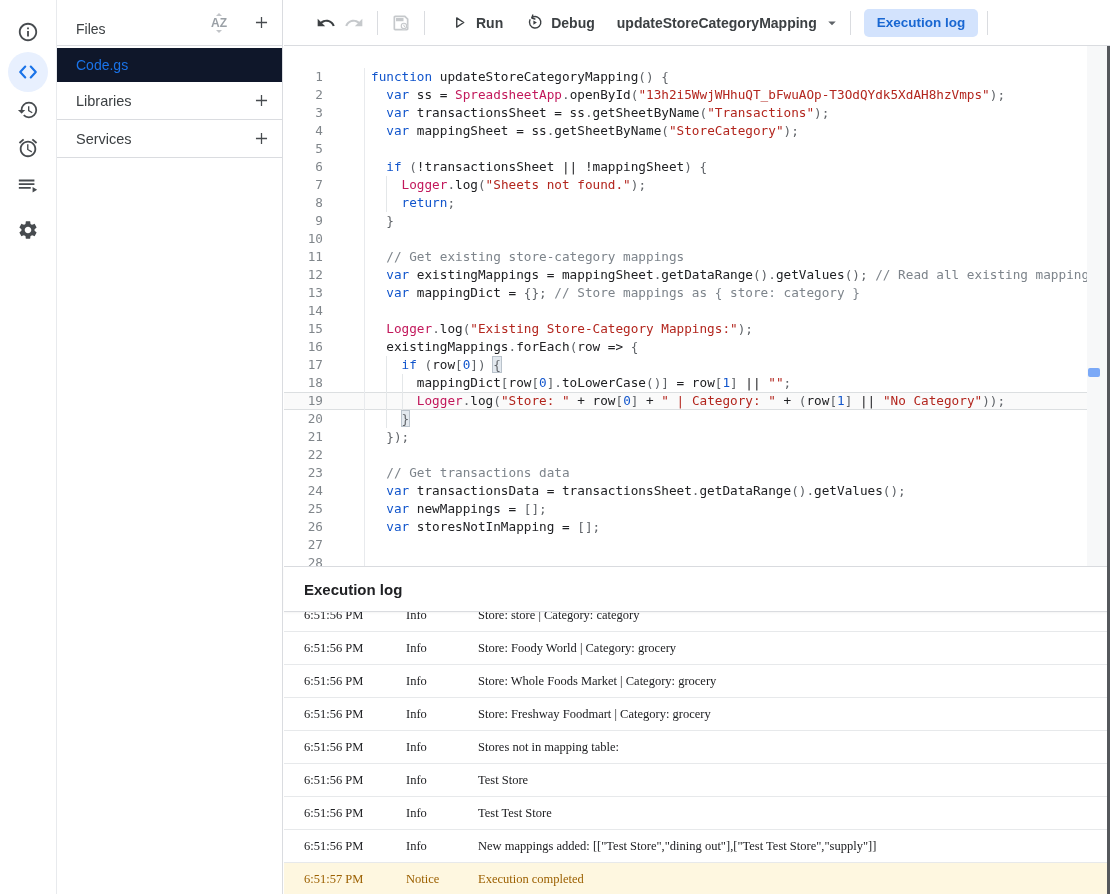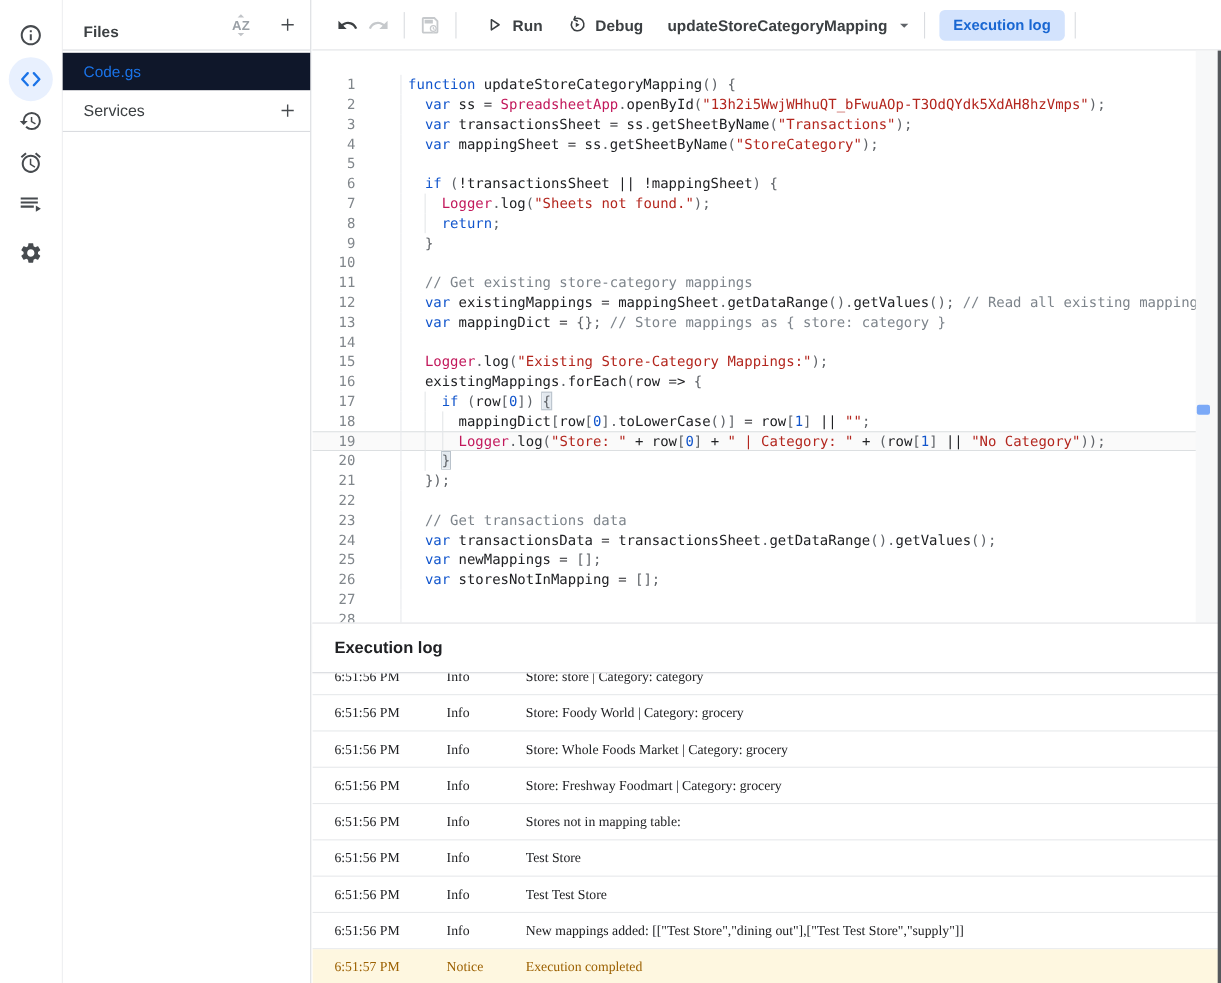--- a/index.html
+++ b/index.html
@@ -12,40 +12,40 @@
   .rail-btn{position:absolute;left:8px;width:40px;height:40px;border-radius:50%;
             display:flex;align-items:center;justify-content:center;cursor:pointer;}
   .rail-btn.sel{background:#e8f0fe;}
   .rail-btn svg{width:22px;height:22px;fill:#474b4f;}
   .rail-btn.sel svg{fill:none;stroke:#1a73e8;}
 
   
   .files{position:absolute;left:56px;top:0;width:227px;height:894px;background:#fff;
          border-left:1px solid #e8eaed;border-right:1px solid #dadce0;box-sizing:border-box;}
   .files-head{height:46px;border-bottom:1px solid #dadce0;display:flex;align-items:center;box-sizing:border-box;}
-  .files-title{margin-left:19px;font-size:14px;font-weight:bold;color:#3c4043;flex:1;margin-top:12px;}
+  .files-title{margin-left:19px;font-size:14px;font-weight:normal;color:#3c4043;flex:1;margin-top:12px;}
   .az{position:relative;width:26px;height:22px;margin-right:16px;cursor:pointer;
       color:#9aa0a6;font-size:12px;font-weight:bold;text-align:center;line-height:22px;letter-spacing:0;}
   .az:before{content:"";position:absolute;left:10px;top:-2px;border:3px solid transparent;border-bottom-color:#c1c4c8;}
   .az:after{content:"";position:absolute;left:10px;bottom:-2px;border:3px solid transparent;border-top-color:#c1c4c8;}
   .plus{width:26px;height:26px;display:flex;align-items:center;justify-content:center;cursor:pointer;}
   .plus svg{width:19px;height:19px;stroke:#474b4f;stroke-width:1.6;}
   .files .plus.head-plus{margin-right:8px;}
   .file-row{height:34px;margin-top:2px;display:flex;align-items:center;background:#0f172a;cursor:pointer;}
   .file-row span{margin-left:19px;font-size:14px;color:#1a73e8;}
   .sec-row{height:38px;display:flex;align-items:center;border-bottom:1px solid #dadce0;cursor:pointer;box-sizing:border-box;}
   .sec-row:first-of-type{border-top:1px solid #dadce0;margin-top:6px;}
   .sec-label{margin-left:19px;font-size:14.5px;color:#3c4043;flex:1;}
   .sec-row .plus{margin-right:8px;}
 
   
   .main{position:absolute;left:284px;top:0;right:0;height:894px;background:#fff;}
 
   
-  .toolbar{height:46px;border-bottom:1px solid #dadce0;display:flex;align-items:center;box-sizing:border-box;padding-left:18px;}
+  .toolbar{height:46px;border-bottom:1px solid #dadce0;display:flex;align-items:center;box-sizing:border-box;padding-left:28px;}
   .tbtn{width:28px;height:28px;display:flex;align-items:center;justify-content:center;border-radius:4px;cursor:pointer;}
   .tbtn svg{width:20px;height:20px;}
   .tdiv{width:1px;height:24px;background:#dadce0;margin:0 9px;}
   .run-btn,.debug-btn{display:flex;align-items:center;cursor:pointer;color:#3c4043;font-size:14px;font-weight:bold;}
   .run-btn{margin-left:16px;}
   .debug-btn{margin-left:22px;}
   .run-btn svg,.debug-btn svg{width:19px;height:19px;margin-right:7px;}
   .fn-select{display:flex;align-items:center;margin-left:22px;cursor:pointer;color:#3c4043;
              font-size:14px;font-weight:bold;}
   .fn-select svg{width:18px;height:18px;margin-left:6px;fill:#5f6368;}
@@ -130,20 +130,28 @@
       <span class="files-title">Files</span>
       <span class="az">AZ</span>
       <span class="plus head-plus">
         <svg viewBox="0 0 24 24">
             <path d="M12 5v14M5 12h14" fill="none"></path>
           </svg>
       </span>
     </div>
     <div class="file-row">
       <span>Code.gs</span>
+    </div>
+    <div class="sec-row">
+      <span class="sec-label">Libraries</span>
+      <span class="plus">
+        <svg viewBox="0 0 24 24">
+            <path d="M12 5v14M5 12h14" fill="none"></path>
+          </svg>
+      </span>
     </div>
     <div class="sec-row">
       <span class="sec-label">Services</span>
       <span class="plus">
         <svg viewBox="0 0 24 24">
             <path d="M12 5v14M5 12h14" fill="none"></path>
           </svg>
       </span>
     </div>
   </aside>

